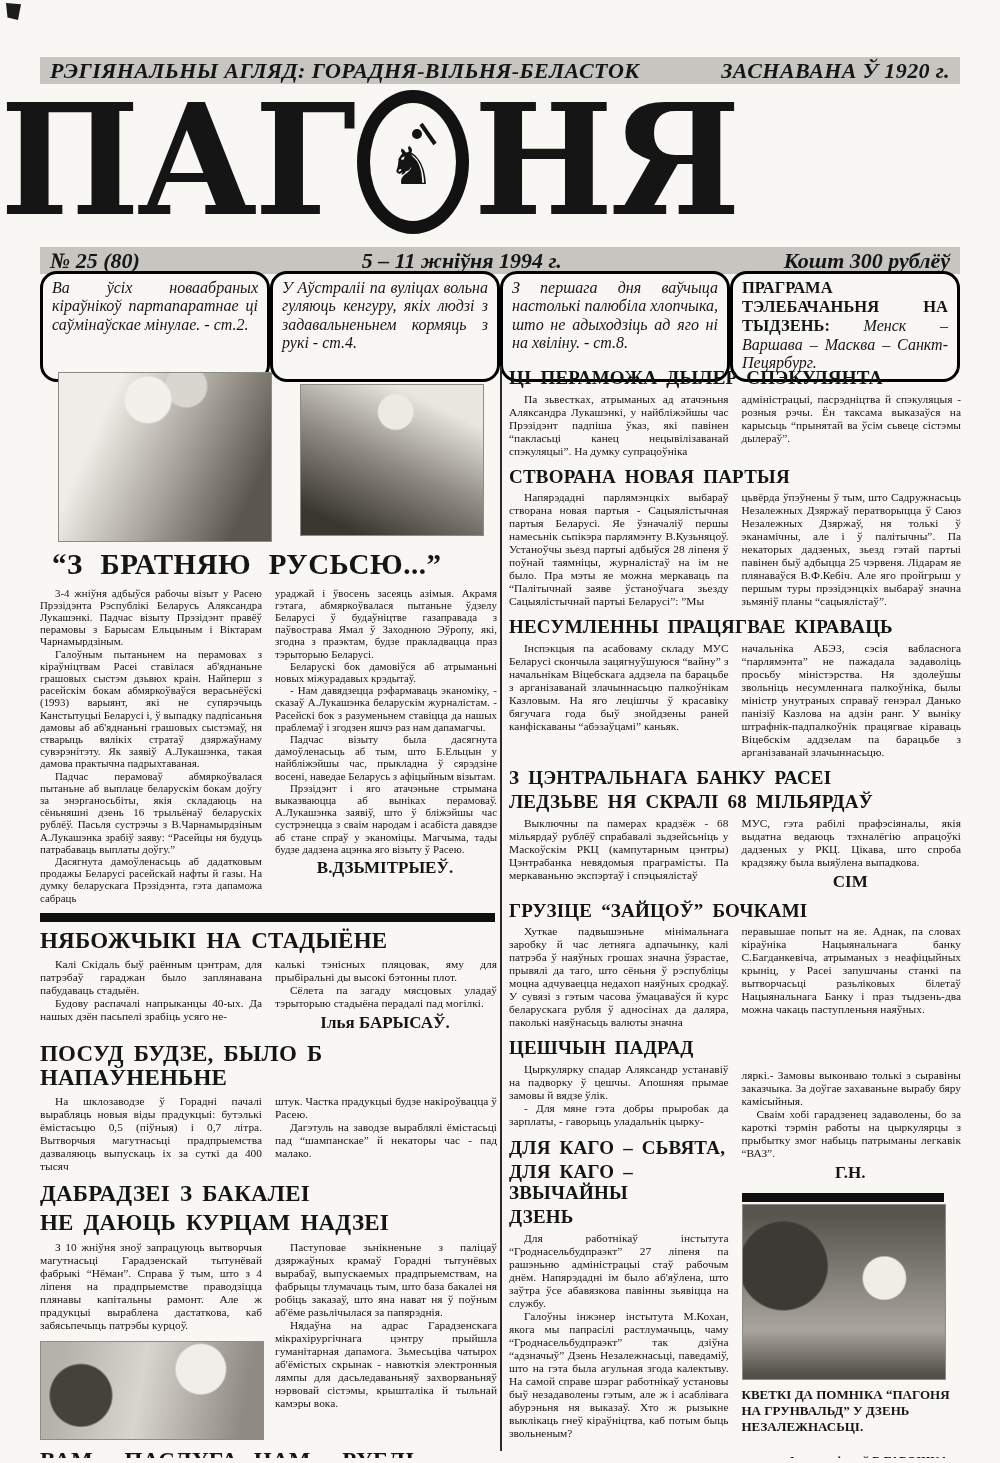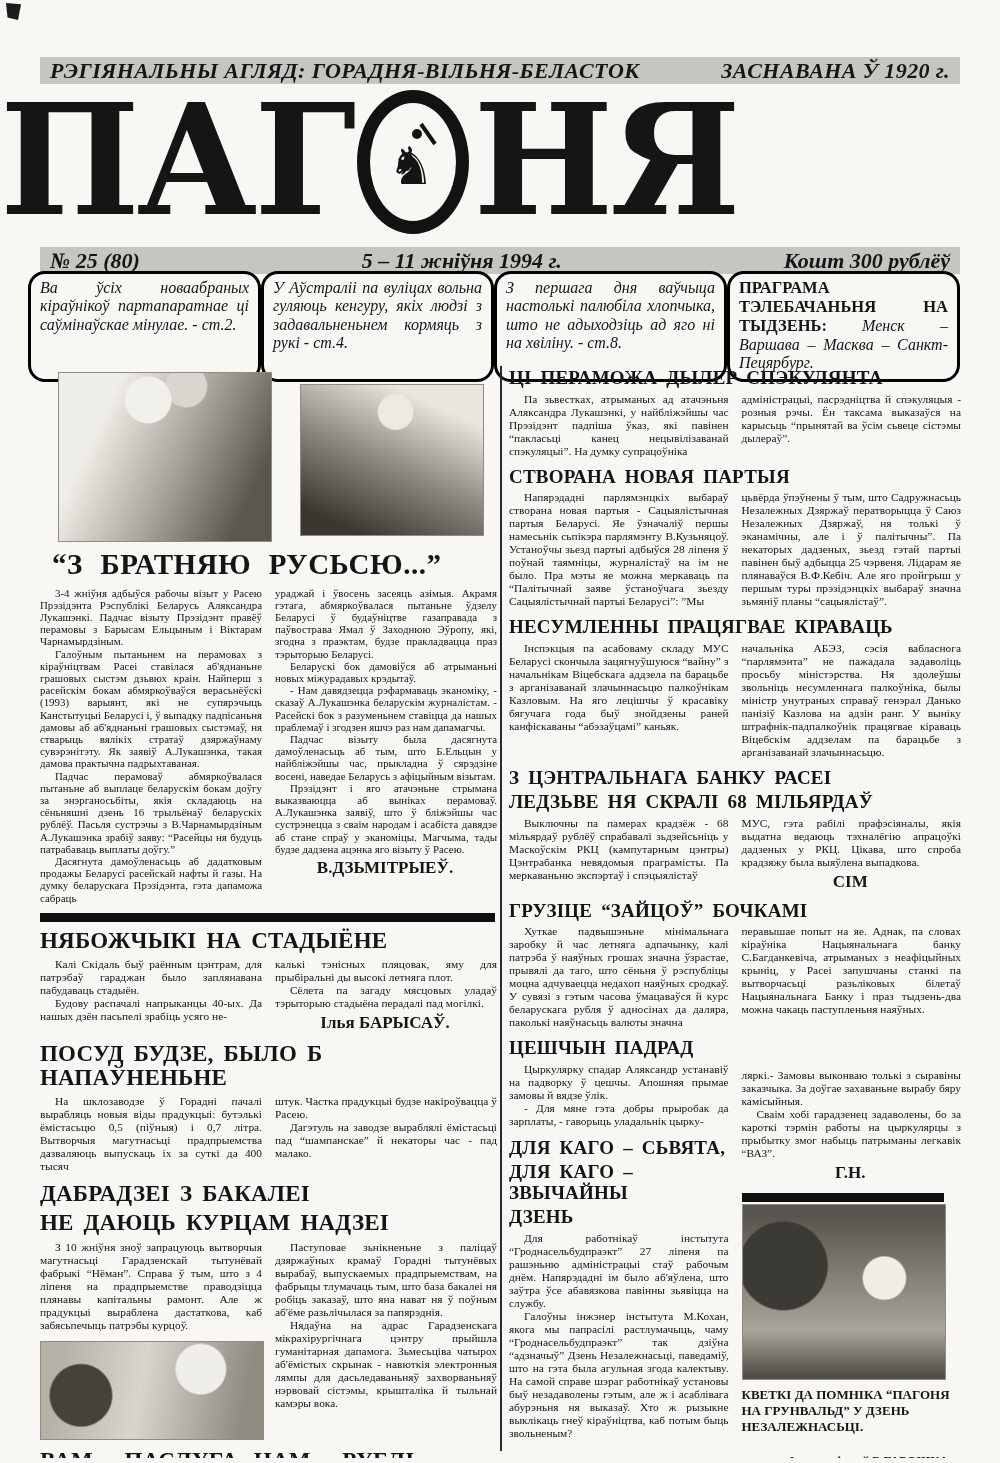--- a/index.html
+++ b/index.html
@@ -25,21 +25,21 @@
   .masthead .mword {
     font-family:"DejaVu Serif","Liberation Serif",serif; font-weight:bold;
     font-size:148px; line-height:1; letter-spacing:-3px; transform:scaleY(1.04);
   }
   .emblem {
     width:86px; height:118px; border:13px solid #121212; border-radius:50%;
     margin:0 4px; display:flex; align-items:center; justify-content:center;
     background:#f8f7f3; position:relative; top:2px;
   }
   .knight-svg { width:60px; height:88px; }
-  .teasers { position:absolute; left:28px; right:40px; top:271px; display:flex; }
+  .teasers { position:absolute; left:40px; right:40px; top:271px; display:flex; }
   .teaser {
     flex:1; border:3.5px solid #000; border-radius:17px; padding:5px 9px 6px;
     font-style:italic; font-size:16px; line-height:1.15; box-sizing:border-box;
     background:#f8f7f3; text-align:justify;
   }
   .teaser .bold-part { font-style:normal; font-weight:bold; font-size:16.5px; }
   .teaser .ital-part { font-style:italic; }
   .vdivider { position:absolute; left:500px; top:366px; width:2px; height:1085px; background:#2a2a2a; }
   .half { position:absolute; top:368px; overflow:hidden; }
   .half-left { left:40px; width:457px; height:1090px; }
@@ -163,21 +163,21 @@
 
     <div class="art">
       <div class="h-mid">НЯБОЖЧЫКІ НА СТАДЫЁНЕ</div>
       <div class="cols">
         <div class="col">
             <p class="para">Калі Скідаль быў раённым цэнтрам, для патрэбаў гараджан было заплянавана пабудаваць стадыён.</p>
             <p class="para">Будову распачалі напрыканцы 40-ых. Да нашых дзён пасьпелі зрабіць усяго не-</p>
           </div>
         <div class="col cont">
           <div class="cont">
-              <p class="para">калькі тэнісных пляцовак, яму для прыбіральні ды высокі летняга плот.</p>
+              <p class="para">калькі тэнісных пляцовак, яму для прыбіральні ды высокі бэтонны плот.</p>
               <p class="para">Сёлета па загаду мясцовых уладаў тэрыторыю стадыёна перадалі пад могілкі.</p>
             </div>
           <div class="sig">Ілья БАРЫСАЎ.</div>
         </div>
       </div>
     </div>
 
     <div class="art">
       <div class="h-mid">ПОСУД БУДЗЕ, БЫЛО Б НАПАЎНЕНЬНЕ</div>
       <div class="cols">

